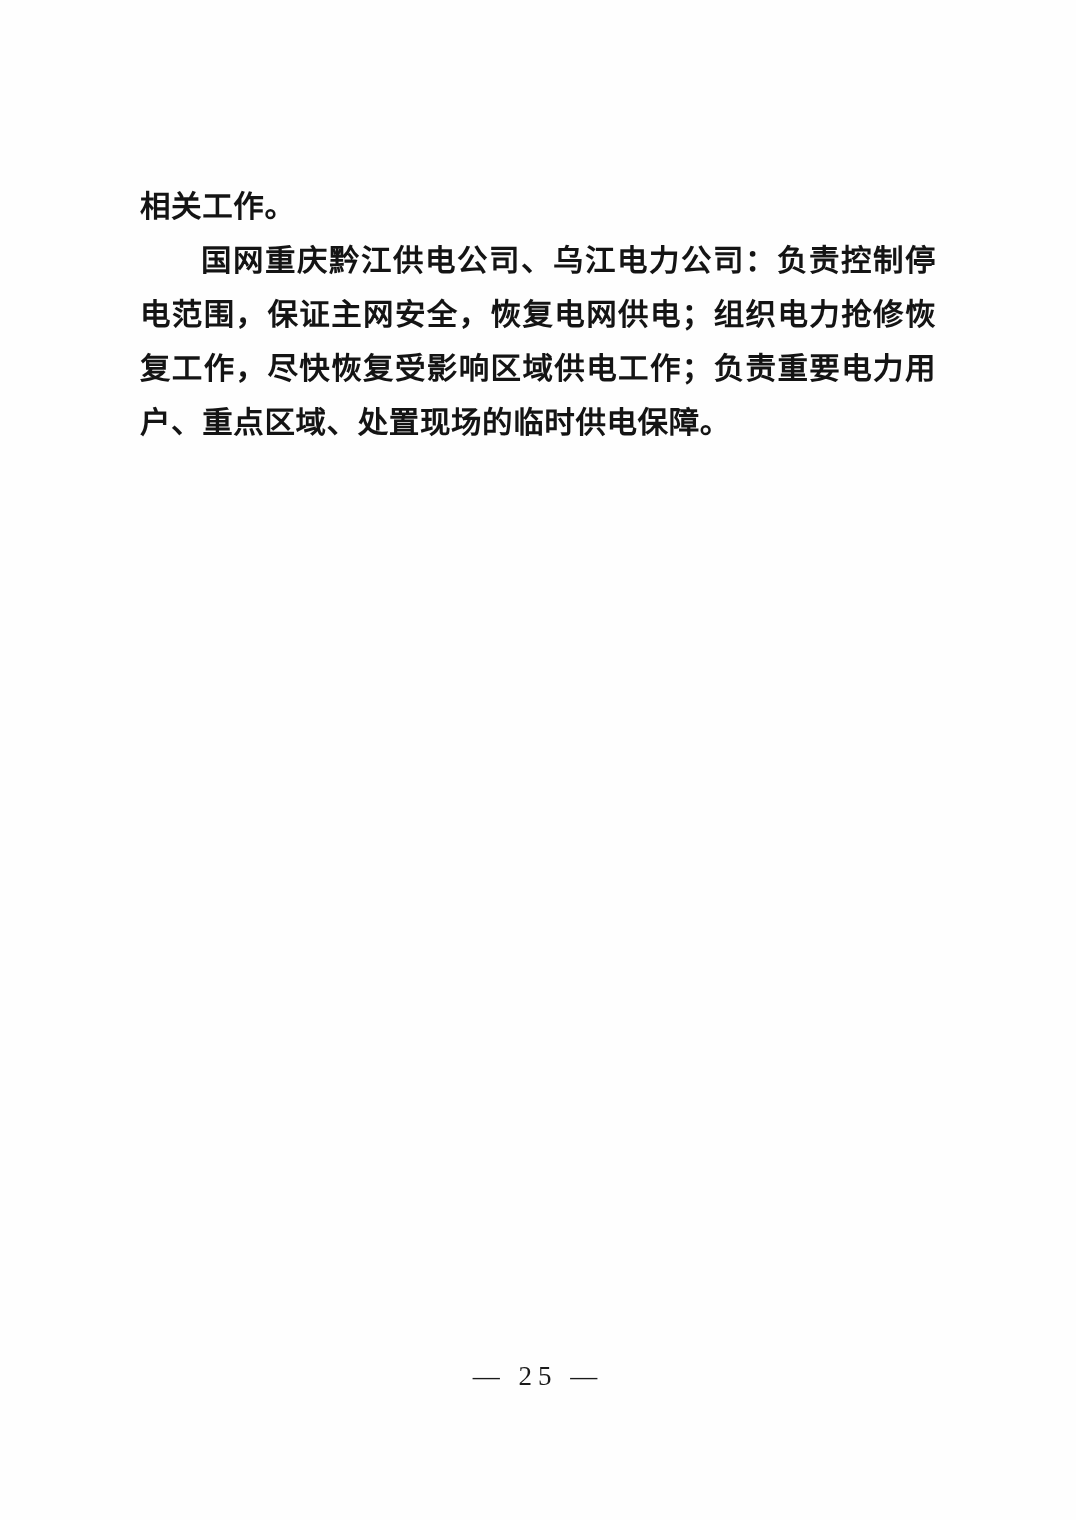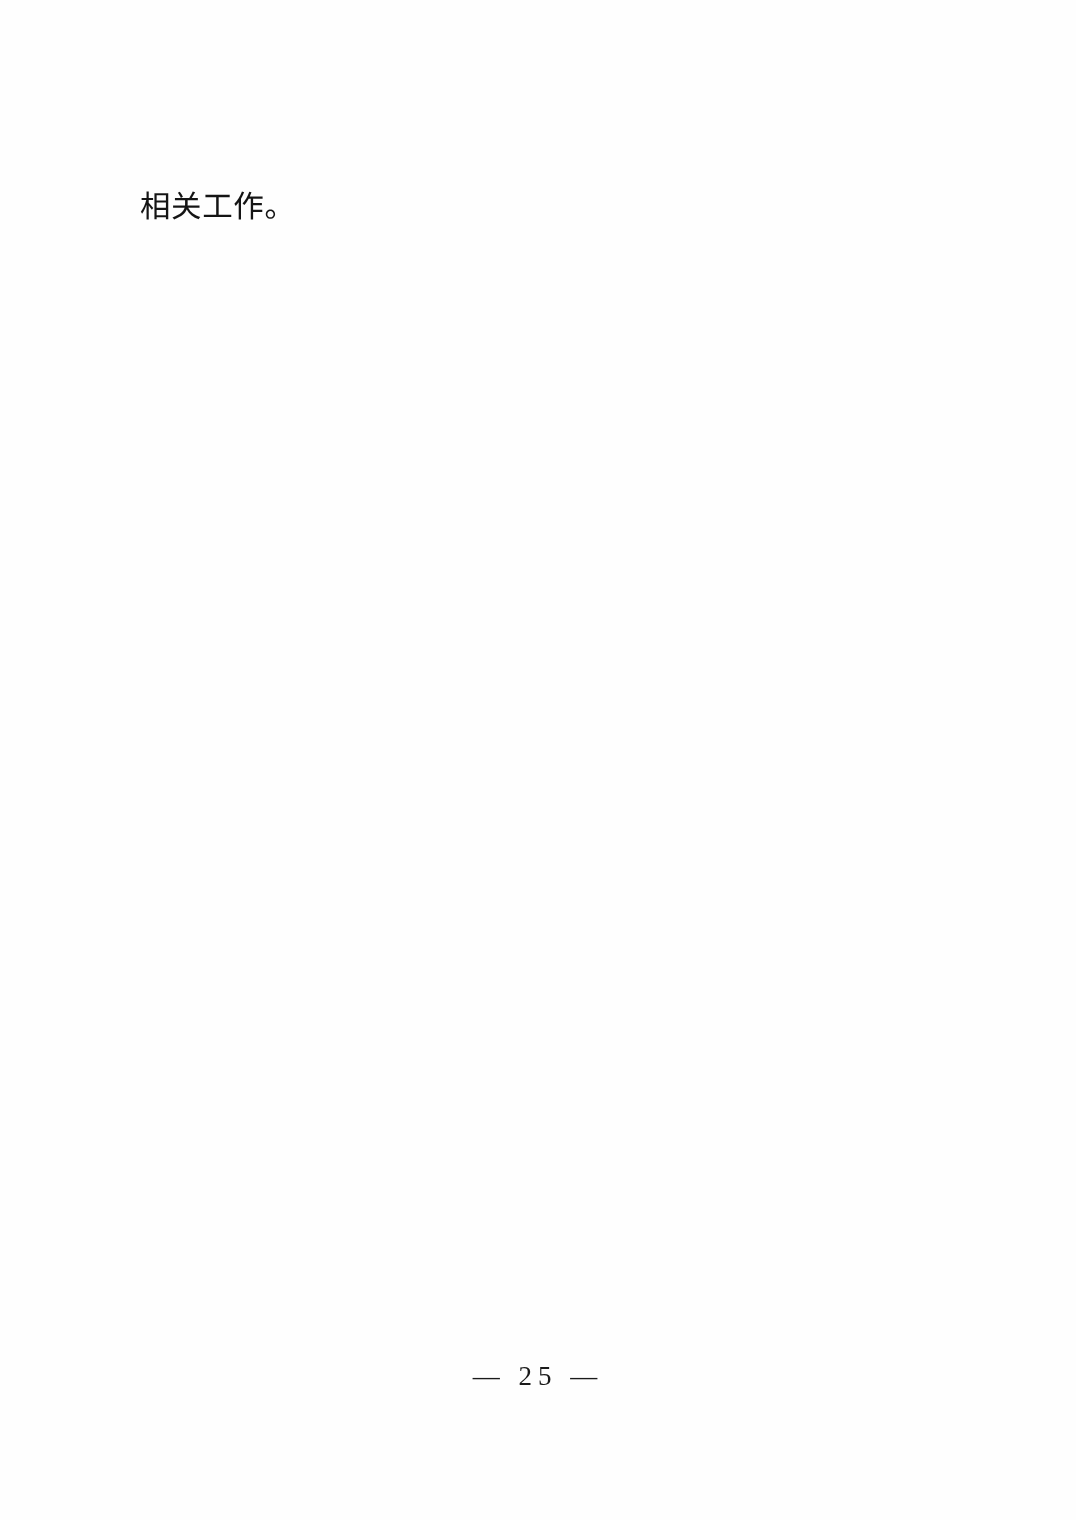--- a/index.html
+++ b/index.html
@@ -29,20 +29,21 @@
   }
   .para {
     font-size: 30.5px;
     line-height: 54px;
     letter-spacing: 0.6px;
     text-align: justify;
     text-justify: inter-character;
     margin: 0;
     color: #141414;
     font-family: "Liberation Serif", "DejaVu Serif", serif;
+    font-weight: bold;
   }
   .para.indent {
     text-indent: 61px;
   }
   .para + .para {
     margin-top: 0;
   }
   .footer {
     position: absolute;
     left: 0;
@@ -56,18 +57,19 @@
     color: #1a1a1a;
     font-family: "Liberation Serif", "DejaVu Serif", serif;
   }
 </style>
 </head>
 <body>
 
 <div class="page">
   <div class="content">
     <p class="para">相关工作。</p>
+    <p class="para indent">国网重庆黔江供电公司、乌江电力公司：负责控制停电范围，保证主网安全，恢复电网供电；组织电力抢修恢复工作，尽快恢复受影响区域供电工作；负责重要电力用户、重点区域、处置现场的临时供电保障。</p>
   </div>
 
   <div class="footer">
     <span class="page-number">— 25 —</span>
   </div>
 </div>
 
 </body></html>

